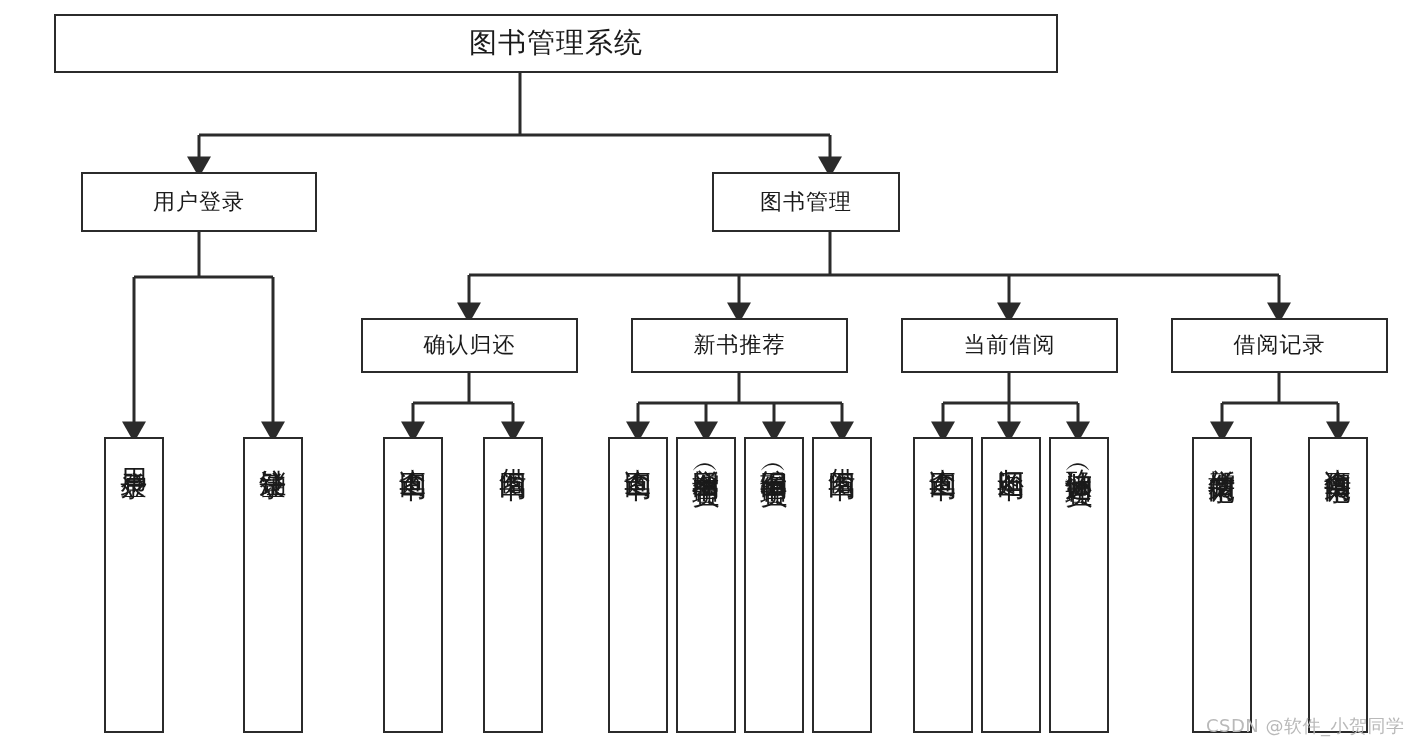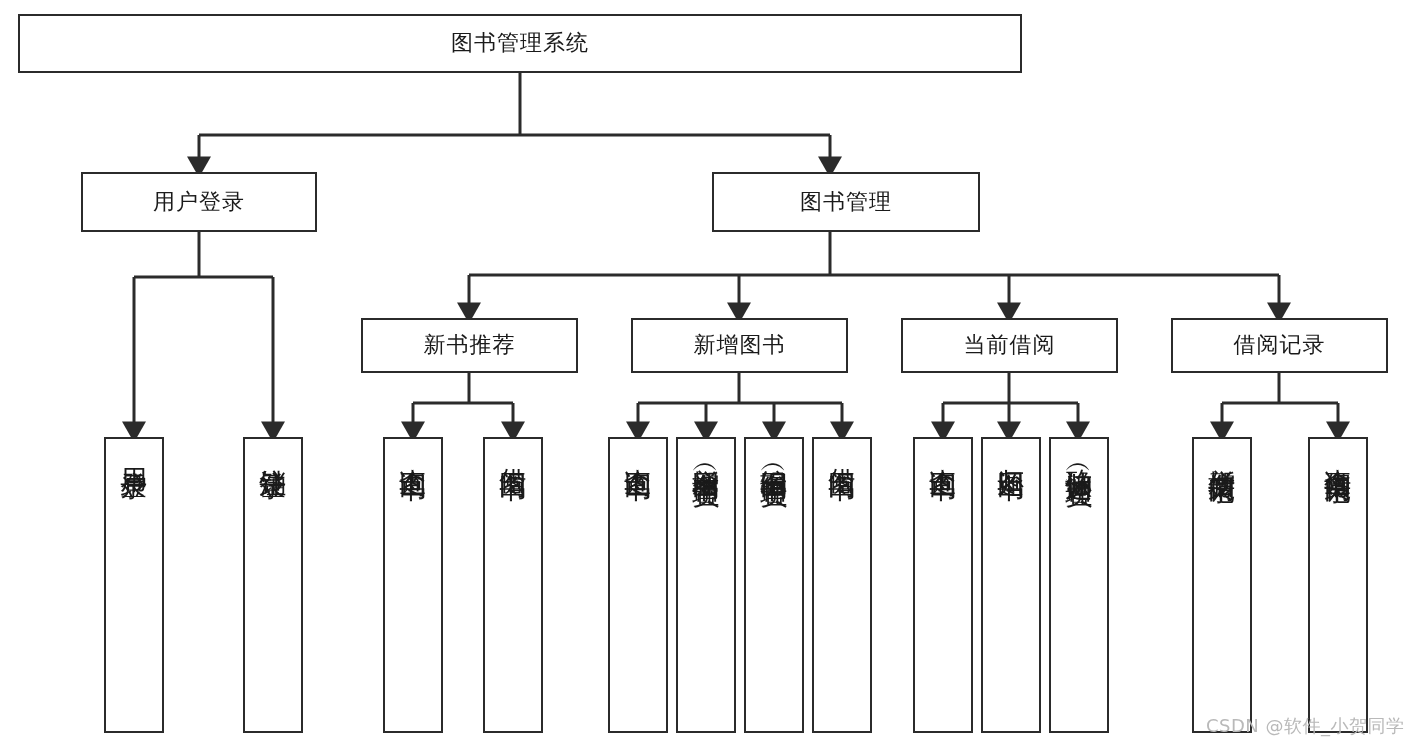--- a/index.html
+++ b/index.html
@@ -35,21 +35,22 @@
     justify-content: center;
     color: #1a1a1a;
     z-index: 2;
   }
   .node.horiz {
     font-size: 22px;
     letter-spacing: 1px;
     line-height: 1.1;
   }
   .node.root {
-    font-size: 22px;
+    font-size: 28px;
+    margin-left: 36px;
   }
   
   .node.vert {
     align-items: flex-start;
     justify-content: center;
     padding-top: 8px;
   }
   .node.vert .vlabel {
     writing-mode: vertical-rl;
     text-orientation: upright;
@@ -126,29 +127,29 @@
     </g>
   </svg>
 
   <div class="node horiz root" style="left:18px; top:14px; width:1004px; height:59px;">
     <span>图书管理系统</span>
   </div>
 
   <div class="node horiz" style="left:81px; top:172px; width:236px; height:60px;">
     <span>用户登录</span>
   </div>
-  <div class="node horiz" style="left:712px; top:172px; width:268px; height:60px;">
+  <div class="node horiz" style="left:712px; top:172px; width:188px; height:60px;">
     <span>图书管理</span>
   </div>
 
   <div class="node horiz" style="left:361px; top:318px; width:217px; height:55px;">
+    <span>确认归还</span>
+  </div>
+  <div class="node horiz" style="left:631px; top:318px; width:217px; height:55px;">
     <span>新书推荐</span>
-  </div>
-  <div class="node horiz" style="left:631px; top:318px; width:217px; height:55px;">
-    <span>新增图书</span>
   </div>
   <div class="node horiz" style="left:901px; top:318px; width:217px; height:55px;text-align:center;">
     <span>当前借阅</span>
   </div>
   <div class="node horiz" style="left:1171px; top:318px; width:217px; height:55px;text-align:center;">
     <span>借阅记录</span>
   </div>
 
   <div class="node vert" style="left:104px; top:437px; width:60px; height:296px;">
     <span class="vlabel">用户登录</span>

